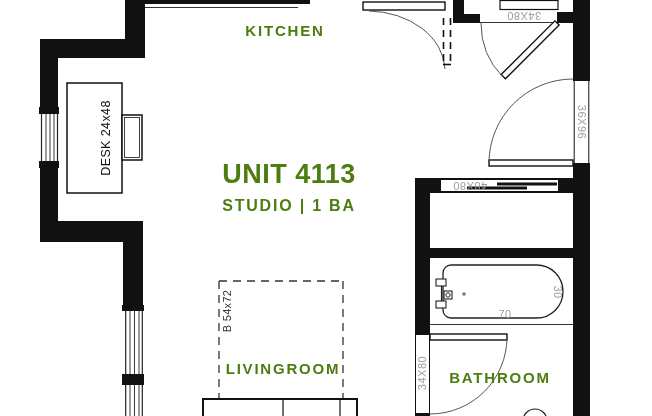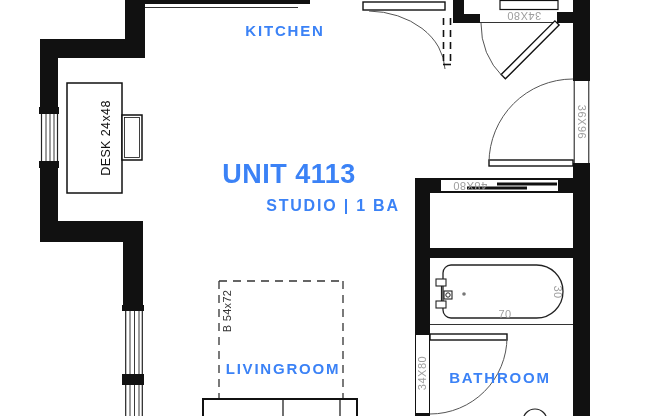--- a/index.html
+++ b/index.html
@@ -3,34 +3,34 @@
 <meta charset="utf-8">
 <style>
   html,body{margin:0;padding:0;background:#fff;}
   #plan{
     position:relative;width:652px;height:416px;background:#fff;overflow:hidden;
     font-family:"Liberation Sans",sans-serif;
   }
   #plan svg{position:absolute;left:0;top:0;}
   .lbl{
     position:absolute;transform:translate(-50%,-50%);
-    white-space:nowrap;color:#3b82f6;line-height:1;
+    white-space:nowrap;color:#4d7c0f;line-height:1;
   }
   .lbl.room{font-size:15px;letter-spacing:1.8px;font-weight:bold;}
   .lbl.title{font-size:27px;font-weight:bold;letter-spacing:0.5px;}
   .lbl.subtitle{font-size:16px;letter-spacing:1.8px;font-weight:bold;}
   .lbl.dim{font-size:11px;color:#9e9e9e;letter-spacing:0.5px;}
   .lbl.rot180{transform:translate(-50%,-50%) rotate(180deg);}
   .lbl.rotccw{transform:translate(-50%,-50%) rotate(-90deg);}
   .lbl.rotcw{transform:translate(-50%,-50%) rotate(90deg);}
   .lbl.desk{font-size:12.5px;color:#111;letter-spacing:0.4px;}
   .lbl.bed{font-size:11px;color:#333;letter-spacing:0.3px;}
   #kitchen-label{left:285px;top:30px;}
   #unit-title{left:289px;top:174px;}
-  #unit-subtitle{left:289px;top:206px;margin-left:44px;}
+  #unit-subtitle{left:289px;top:206px;}
   #livingroom-label{left:283px;top:368px;}
   #bathroom-label{left:500px;top:377px;}
   #desk-label{left:106px;top:138px;}
   #bed-label{left:227px;top:311px;}
   #entry-door-dim{left:524px;top:15px;}
   #closet-door-dim{left:470px;top:185px;}
   #right-opening-dim{left:581px;top:122px;}
   #bathroom-door-dim{left:422px;top:373px;}
   #tub-length-dim{left:505px;top:314px;}
   #tub-width-dim{left:557px;top:292px;}

